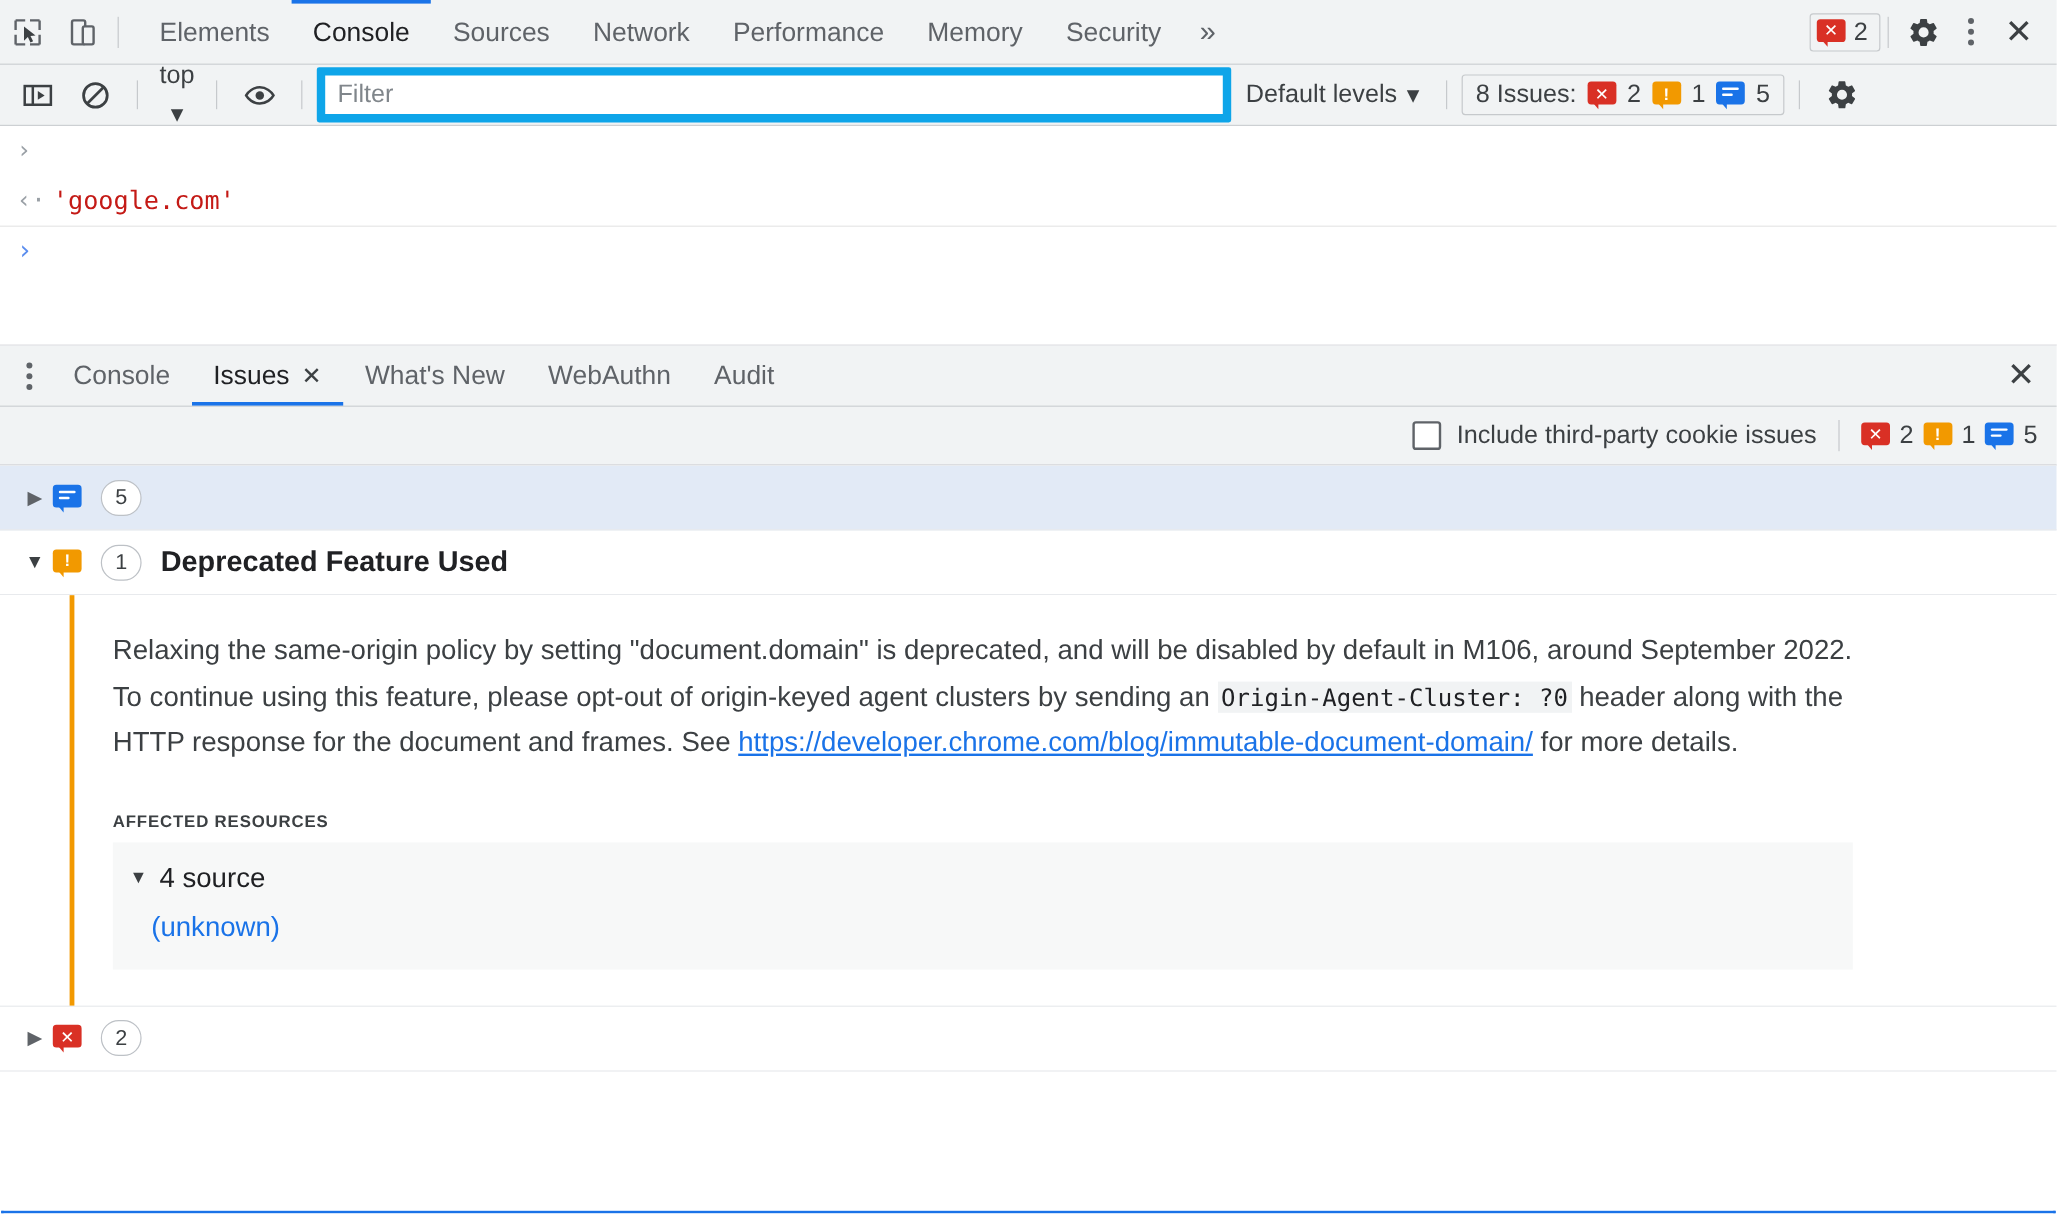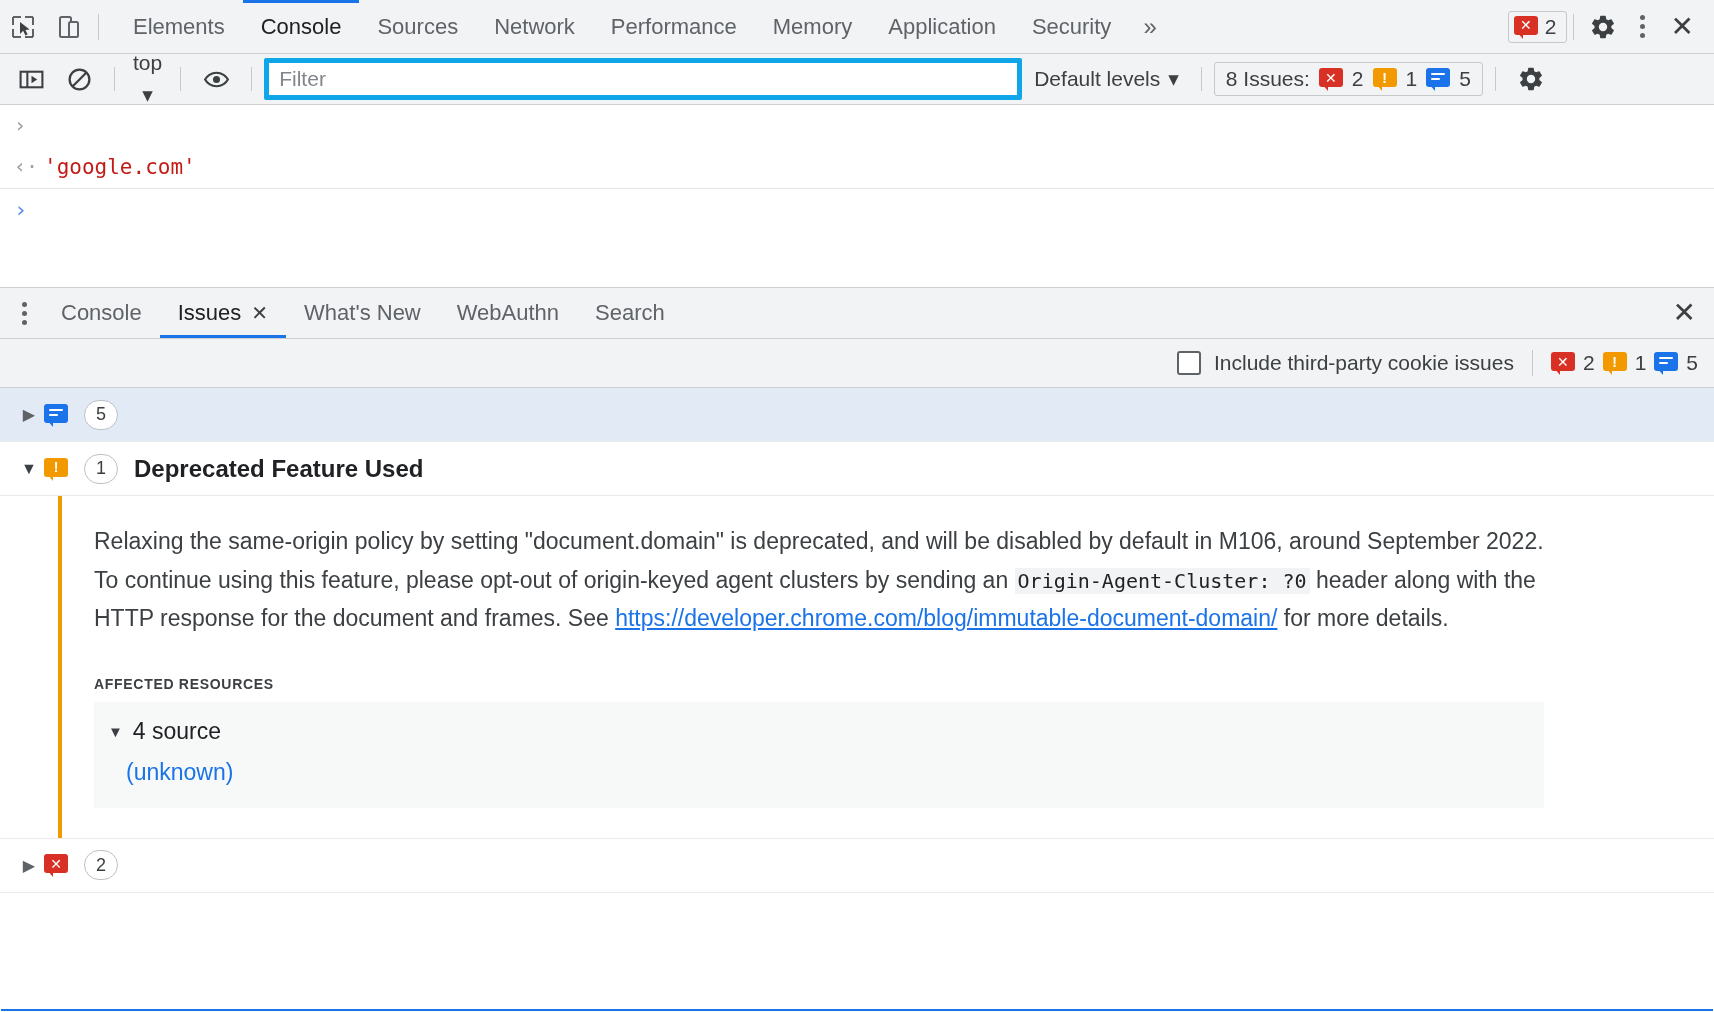--- a/index.html
+++ b/index.html
@@ -76,21 +76,21 @@
 
   
   .filterbar{
     height:50px;min-height:50px;background:#f1f3f4;
     border-bottom:1px solid #cdd0d3;
     display:flex;align-items:center;padding:0 8px;gap:2px;
   }
   .fsep{width:1px;height:24px;background:#c6c9cc;margin:0 10px;}
   .ctxsel{display:flex;align-items:center;gap:8px;font-size:21px;color:#3c4043;cursor:pointer;padding:0 6px;flex-direction:column;}
   .filterinput{
-    flex:0 0 728px;height:32px;background:#fff;border:5px solid #0ea5e9;border-radius:2px;
+    flex:0 0 728px;height:32px;background:#fff;border:7px solid #0ea5e9;border-radius:2px;
     font-size:21px;color:#3c4043;padding:0 10px;outline:none;
     font-family:"Liberation Sans","DejaVu Sans",sans-serif;
   }
   .filterinput::placeholder{color:#80868b;}
   .levelsel{display:flex;align-items:center;gap:8px;font-size:21px;color:#3c4043;cursor:pointer;padding:0 10px;}
   .issuesbtn{
     display:flex;align-items:center;gap:9px;border:1px solid #c6c9cc;border-radius:3px;
     padding:4px 11px;background:#f1f3f4;cursor:pointer;font-size:21px;color:#3c4043;
   }
   .issuesbtn .cnt{font-size:21px;color:#3c4043;}
@@ -225,23 +225,20 @@
           <span>Sources</span>
         </div>
       <div class="mtab">
           <span>Network</span>
         </div>
       <div class="mtab">
           <span>Performance</span>
         </div>
       <div class="mtab">
           <span>Memory</span>
-        </div>
-      <div class="mtab">
-          <span>Application</span>
         </div>
       <div class="mtab">
           <span>Security</span>
         </div>
     </div>
     <div class="chev">»</div>
 
     <div class="topright">
       <div class="errbadge">
         <span class="pill err">
@@ -359,21 +356,21 @@
         <span>Issues</span>
         <span class="tabclose">✕</span>
       </div>
       <div class="dtab">
         <span>What's New</span>
       </div>
       <div class="dtab">
         <span>WebAuthn</span>
       </div>
       <div class="dtab">
-        <span>Search</span>
+        <span>Audit</span>
       </div>
       <div class="drawerclose">✕</div>
     </div>
 
     <div class="issuesfilter">
       <div class="cbwrap">
         <span class="cbox"></span>
         <span class="cblabel">Include third-party cookie issues</span>
       </div>
       <div class="ifsep"></div>

